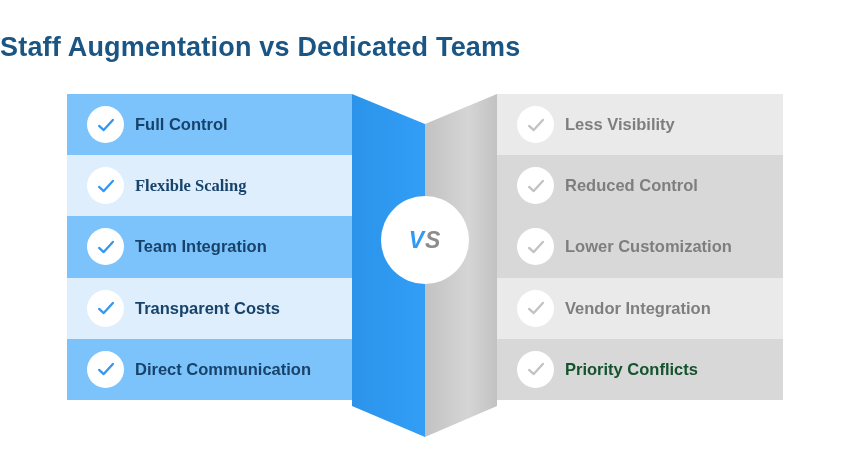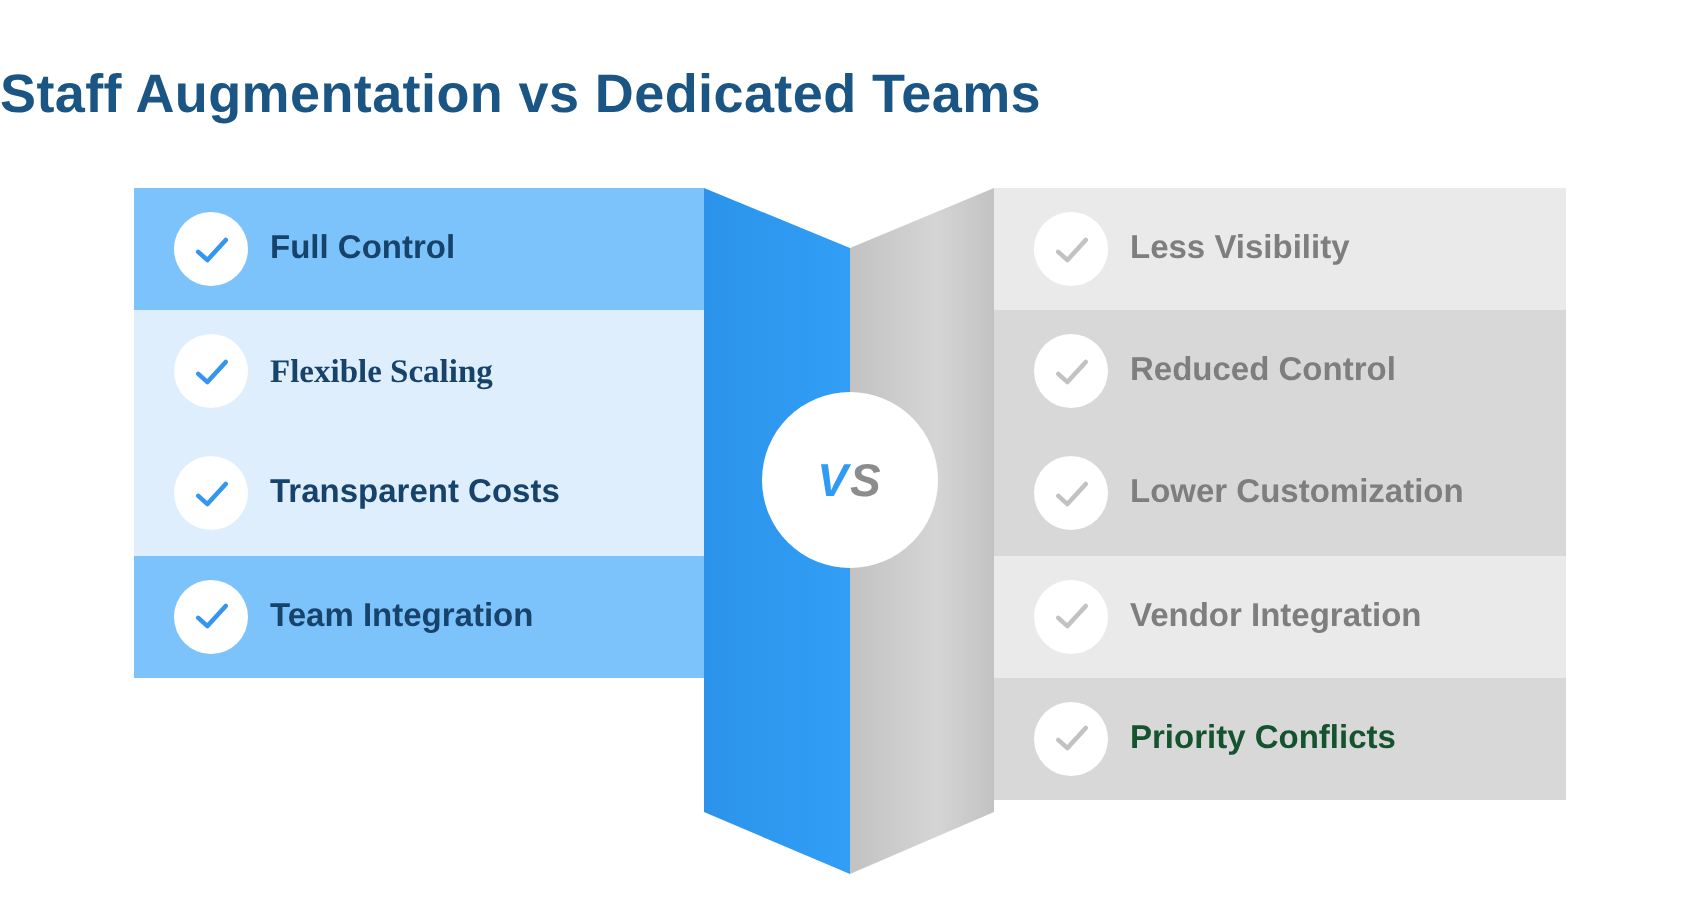--- a/index.html
+++ b/index.html
@@ -94,35 +94,43 @@
     <span class="row-label" style="color: rgb(23, 67, 107);">Full Control</span>
   </div>
   <div class="row bg-blue-light" style="background: rgb(222, 238, 253); font-family: Liberation Serif, serif;">
     <span class="check-circle">
       <svg width="22" height="22" viewBox="0 0 24 24">
           <polyline points="4.5,13 9.5,17.5 19.5,6.5" fill="none" stroke-width="2.5" stroke-linecap="round" stroke-linejoin="round" stroke="#3496ee"></polyline>
         </svg>
     </span>
     <span class="row-label" style="color: rgb(23, 67, 107);">Flexible Scaling</span>
   </div>
+  <div class="row bg-blue-med" style="background: rgb(124, 195, 251);">
+    <span class="check-circle">
+      <svg width="22" height="22" viewBox="0 0 24 24">
+          <polyline points="4.5,13 9.5,17.5 19.5,6.5" fill="none" stroke-width="2.5" stroke-linecap="round" stroke-linejoin="round" stroke="#3496ee"></polyline>
+        </svg>
+    </span>
+    <span class="row-label" style="color: rgb(23, 67, 107);">Team Integration</span>
+  </div>
   <div class="row bg-blue-light" style="background: rgb(222, 238, 253);">
     <span class="check-circle">
       <svg width="22" height="22" viewBox="0 0 24 24">
           <polyline points="4.5,13 9.5,17.5 19.5,6.5" fill="none" stroke-width="2.5" stroke-linecap="round" stroke-linejoin="round" stroke="#3496ee"></polyline>
         </svg>
     </span>
     <span class="row-label" style="color: rgb(23, 67, 107);">Transparent Costs</span>
   </div>
   <div class="row bg-blue-med" style="background: rgb(124, 195, 251);">
     <span class="check-circle">
       <svg width="22" height="22" viewBox="0 0 24 24">
           <polyline points="4.5,13 9.5,17.5 19.5,6.5" fill="none" stroke-width="2.5" stroke-linecap="round" stroke-linejoin="round" stroke="#3496ee"></polyline>
         </svg>
     </span>
-    <span class="row-label" style="color: rgb(23, 67, 107);">Team Integration</span>
+    <span class="row-label" style="color: rgb(23, 67, 107);">Direct Communication</span>
   </div>
 </div>
 
 <div class="col col-right">
   <div class="row bg-gray-light" style="background: rgb(234, 234, 234);">
     <span class="check-circle">
       <svg width="22" height="22" viewBox="0 0 24 24">
           <polyline points="4.5,13 9.5,17.5 19.5,6.5" fill="none" stroke-width="2.5" stroke-linecap="round" stroke-linejoin="round" stroke="#c2c2c2"></polyline>
         </svg>
     </span>

